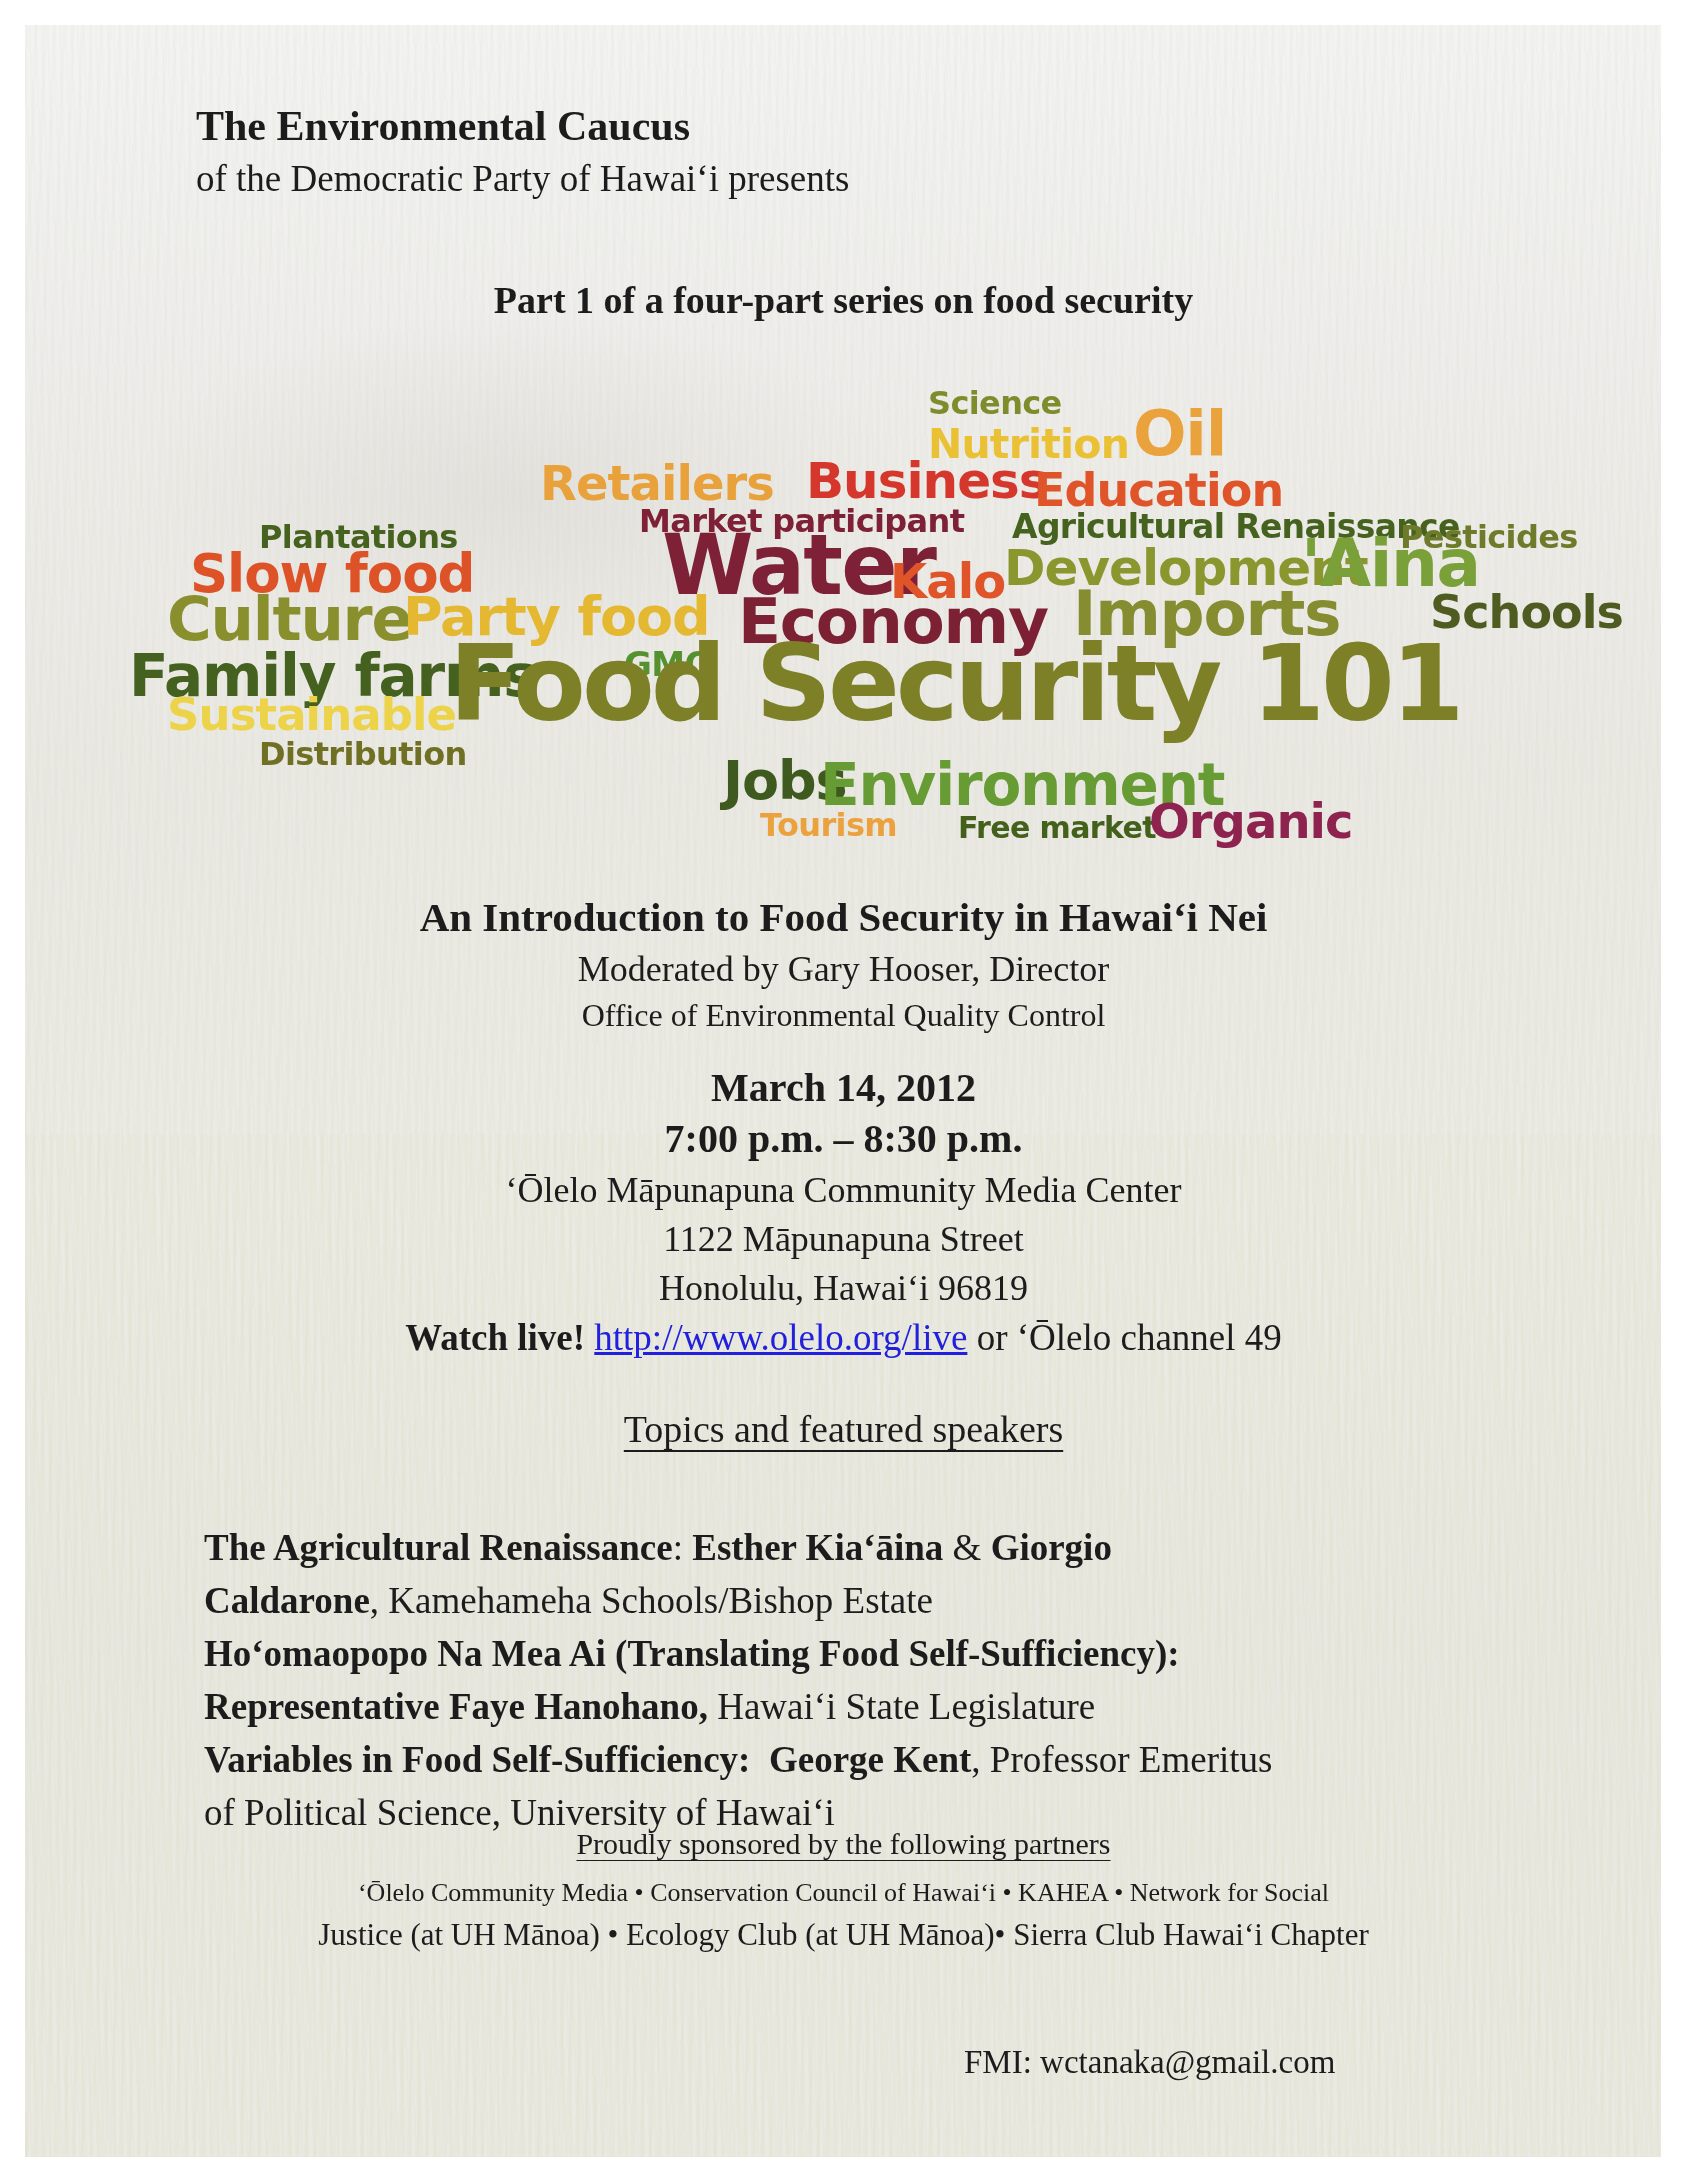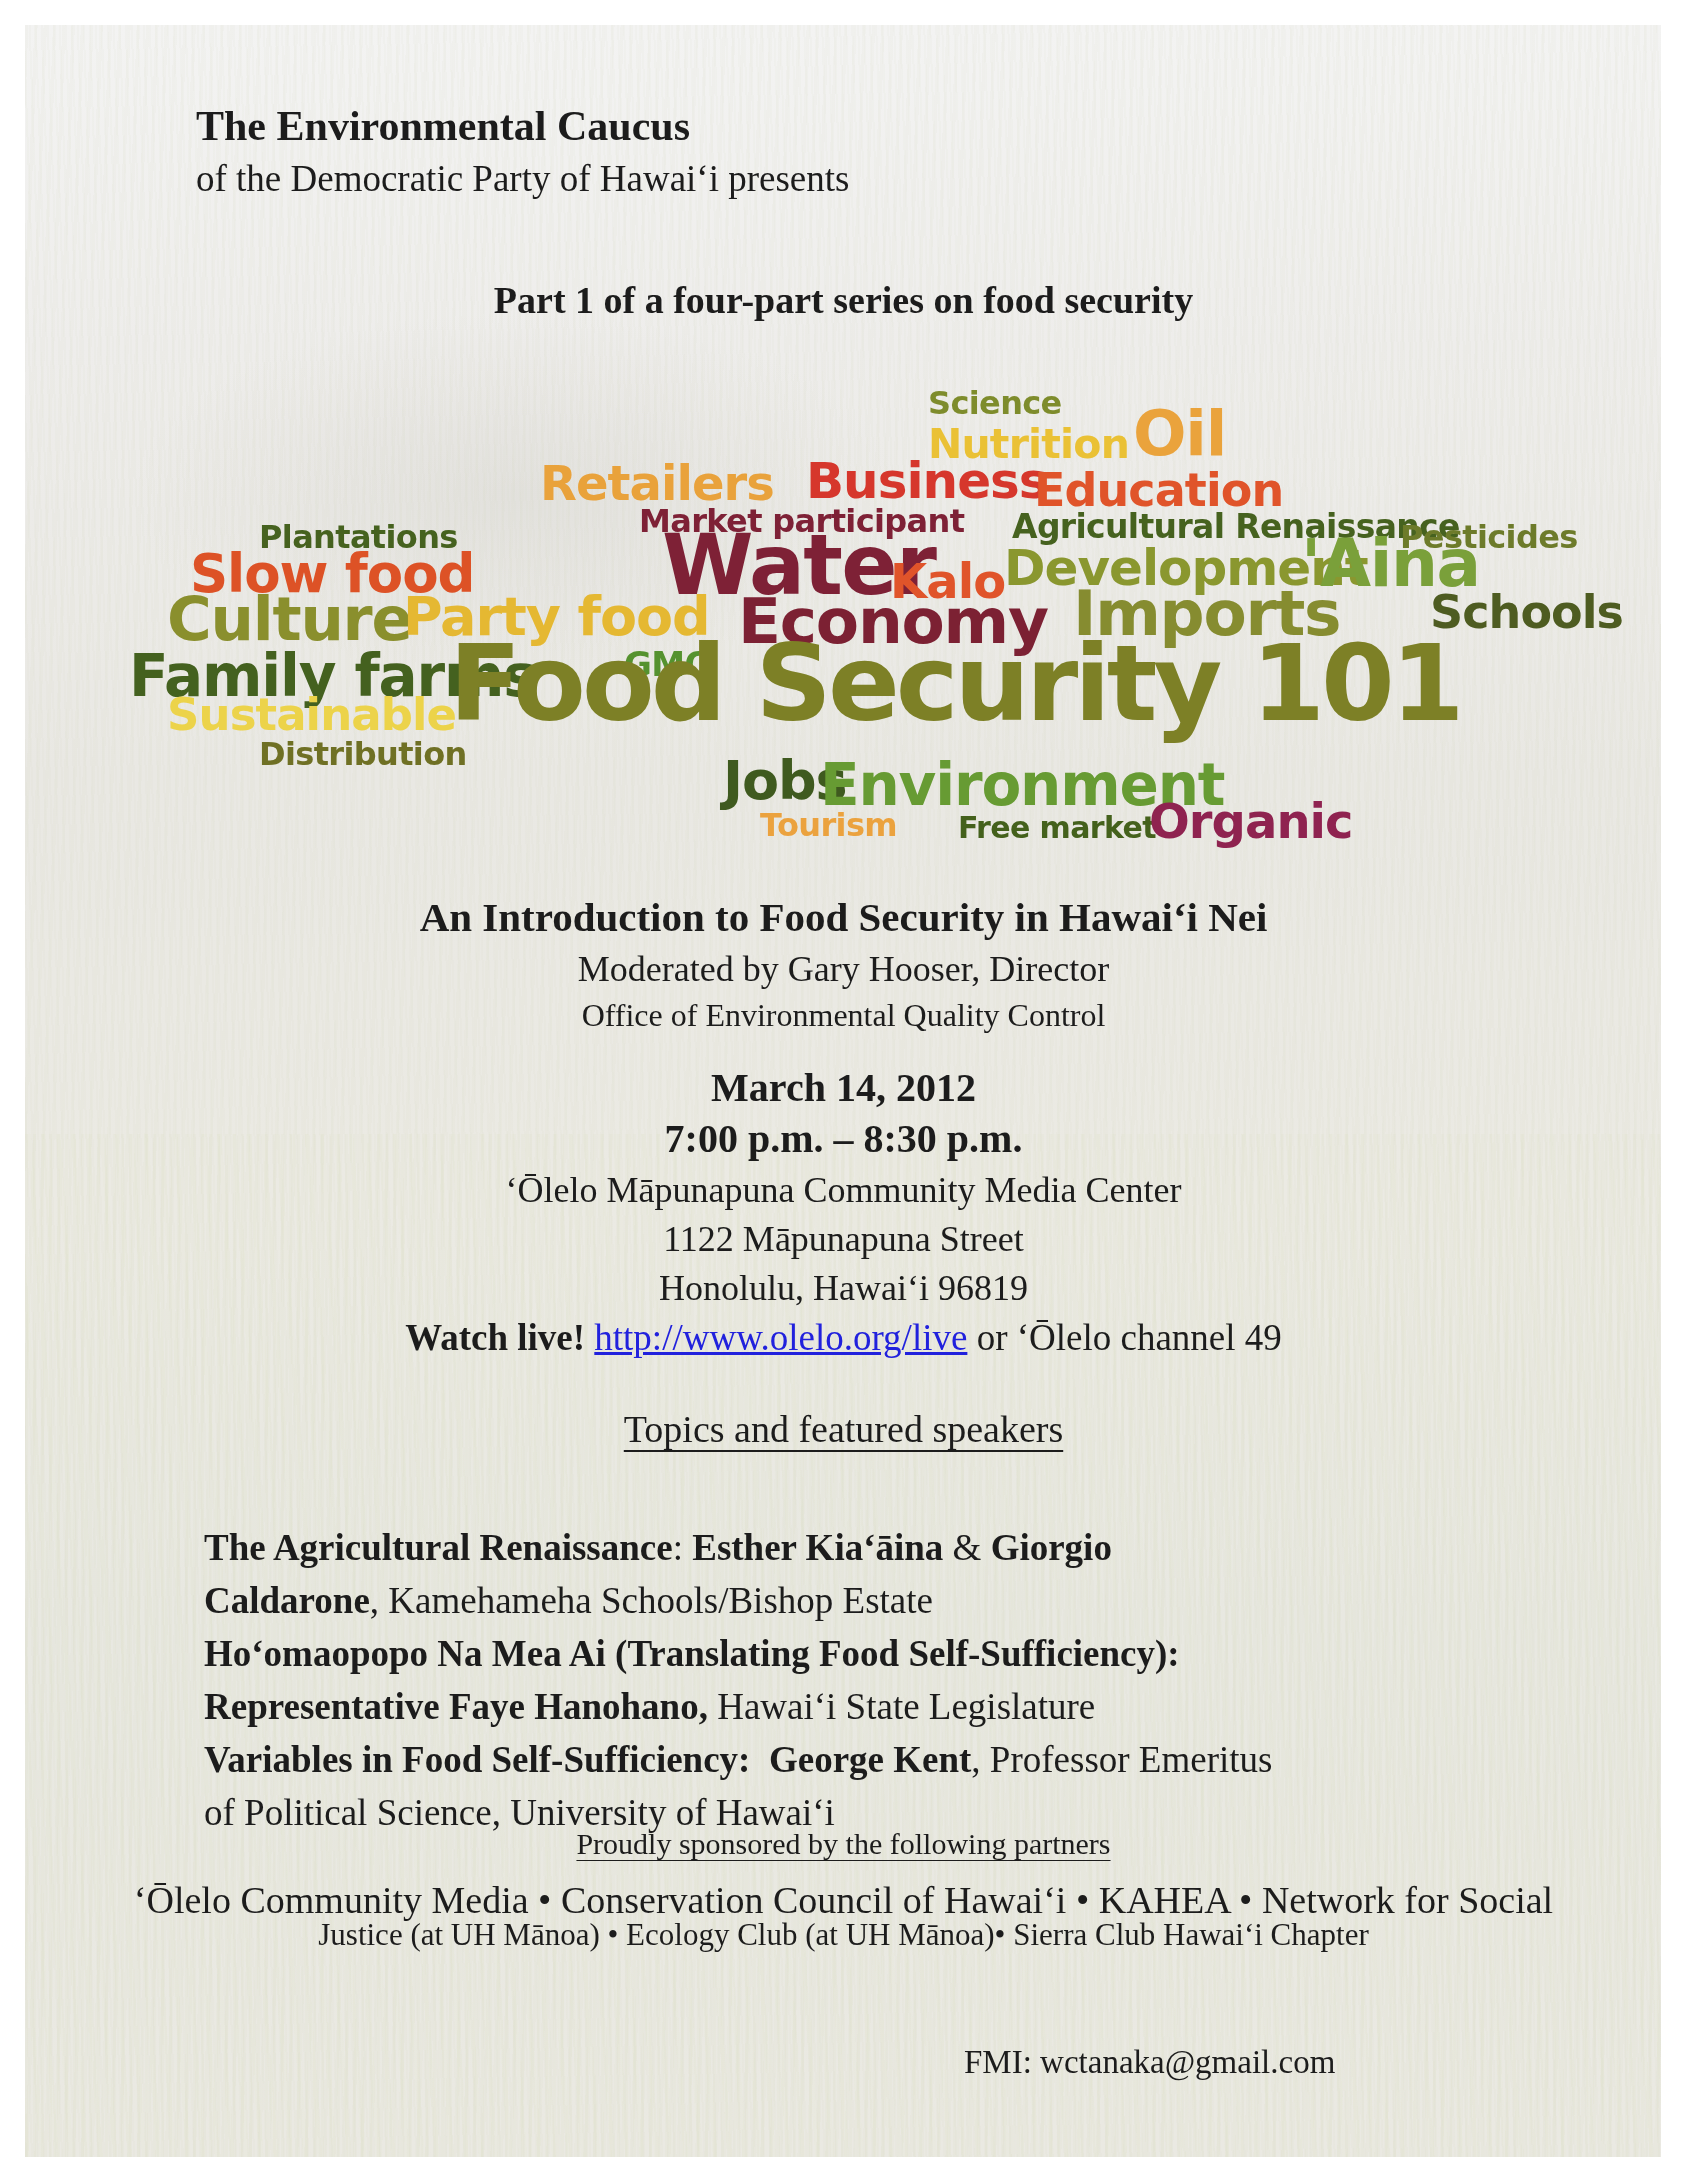--- a/index.html
+++ b/index.html
@@ -72,21 +72,21 @@
     text-decoration:underline;text-decoration-thickness:2px;text-underline-offset:8px;
   }
 
   #speakers{left:204px;top:1492px;width:1349px;font-size:37px;line-height:53px;margin-top:29px;}
   .seg-line{white-space:pre-wrap;}
 
   #sponsors-heading{
     top:1827px;font-size:30px;
     text-decoration:underline;text-decoration-thickness:1.3px;text-underline-offset:6px;
   }
-  #sponsor-line1{top:1878px;font-size:38px;}
+  #sponsor-line1{top:1878px;font-size:26px;}
   #sponsor-line2{top:1917px;font-size:31px;}
 
   #fmi{left:964px;top:2044px;font-size:33px;}
 </style>
 </head>
 <body>
 
 <div class="page">
 
   <div class="photo"></div>

